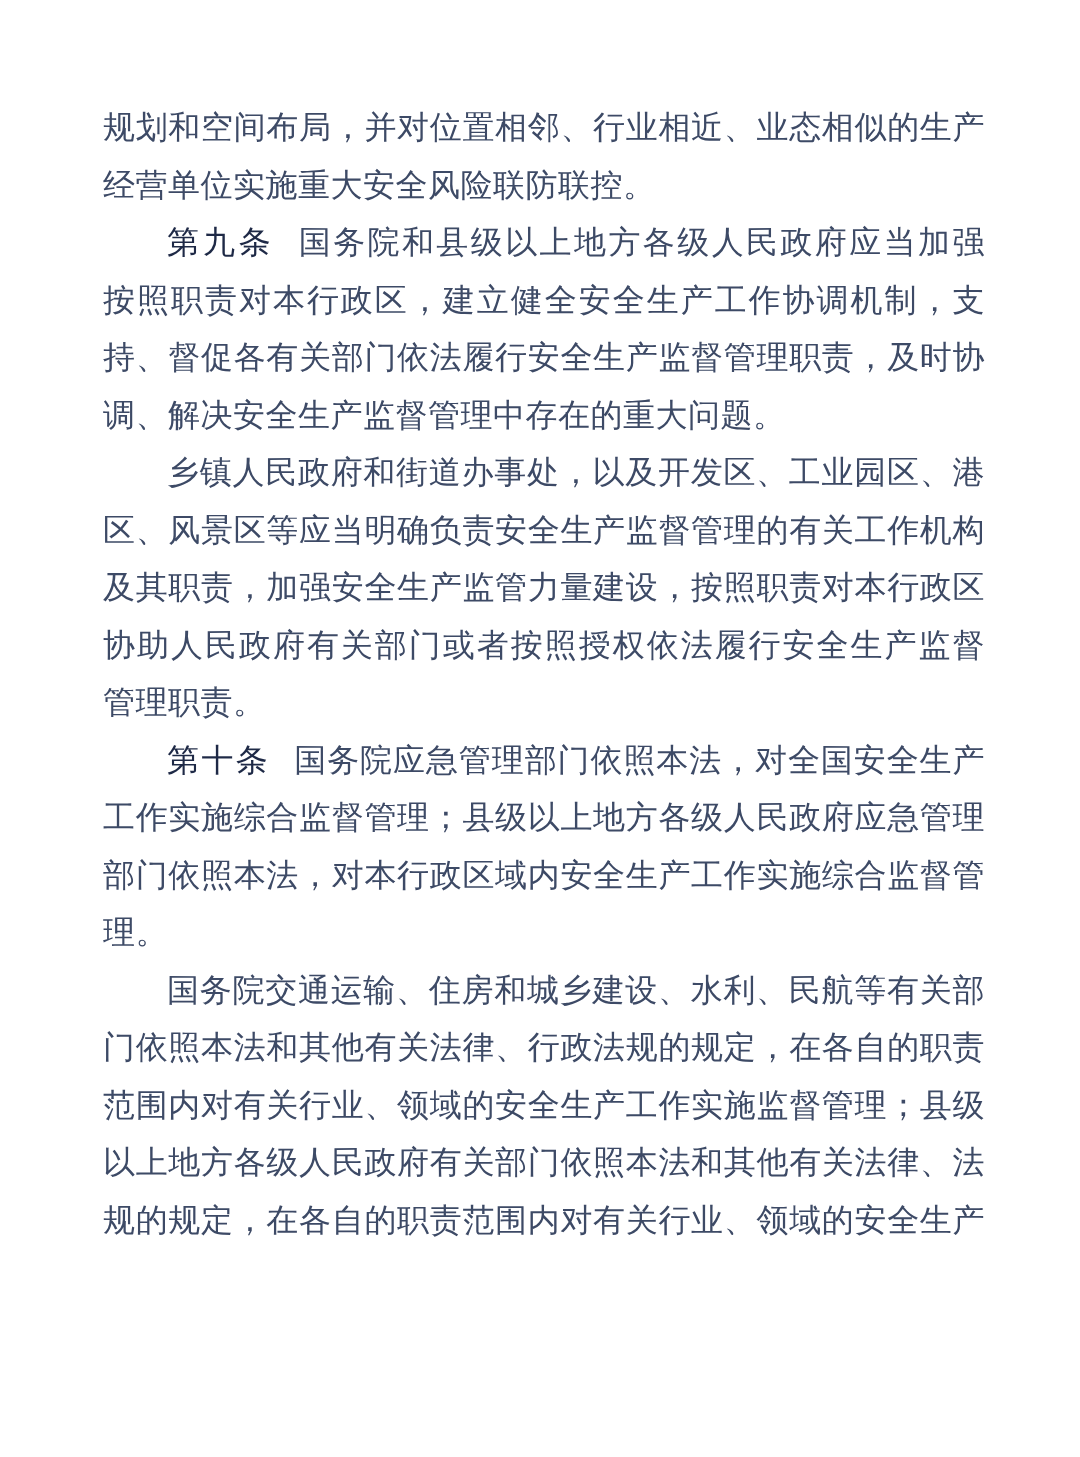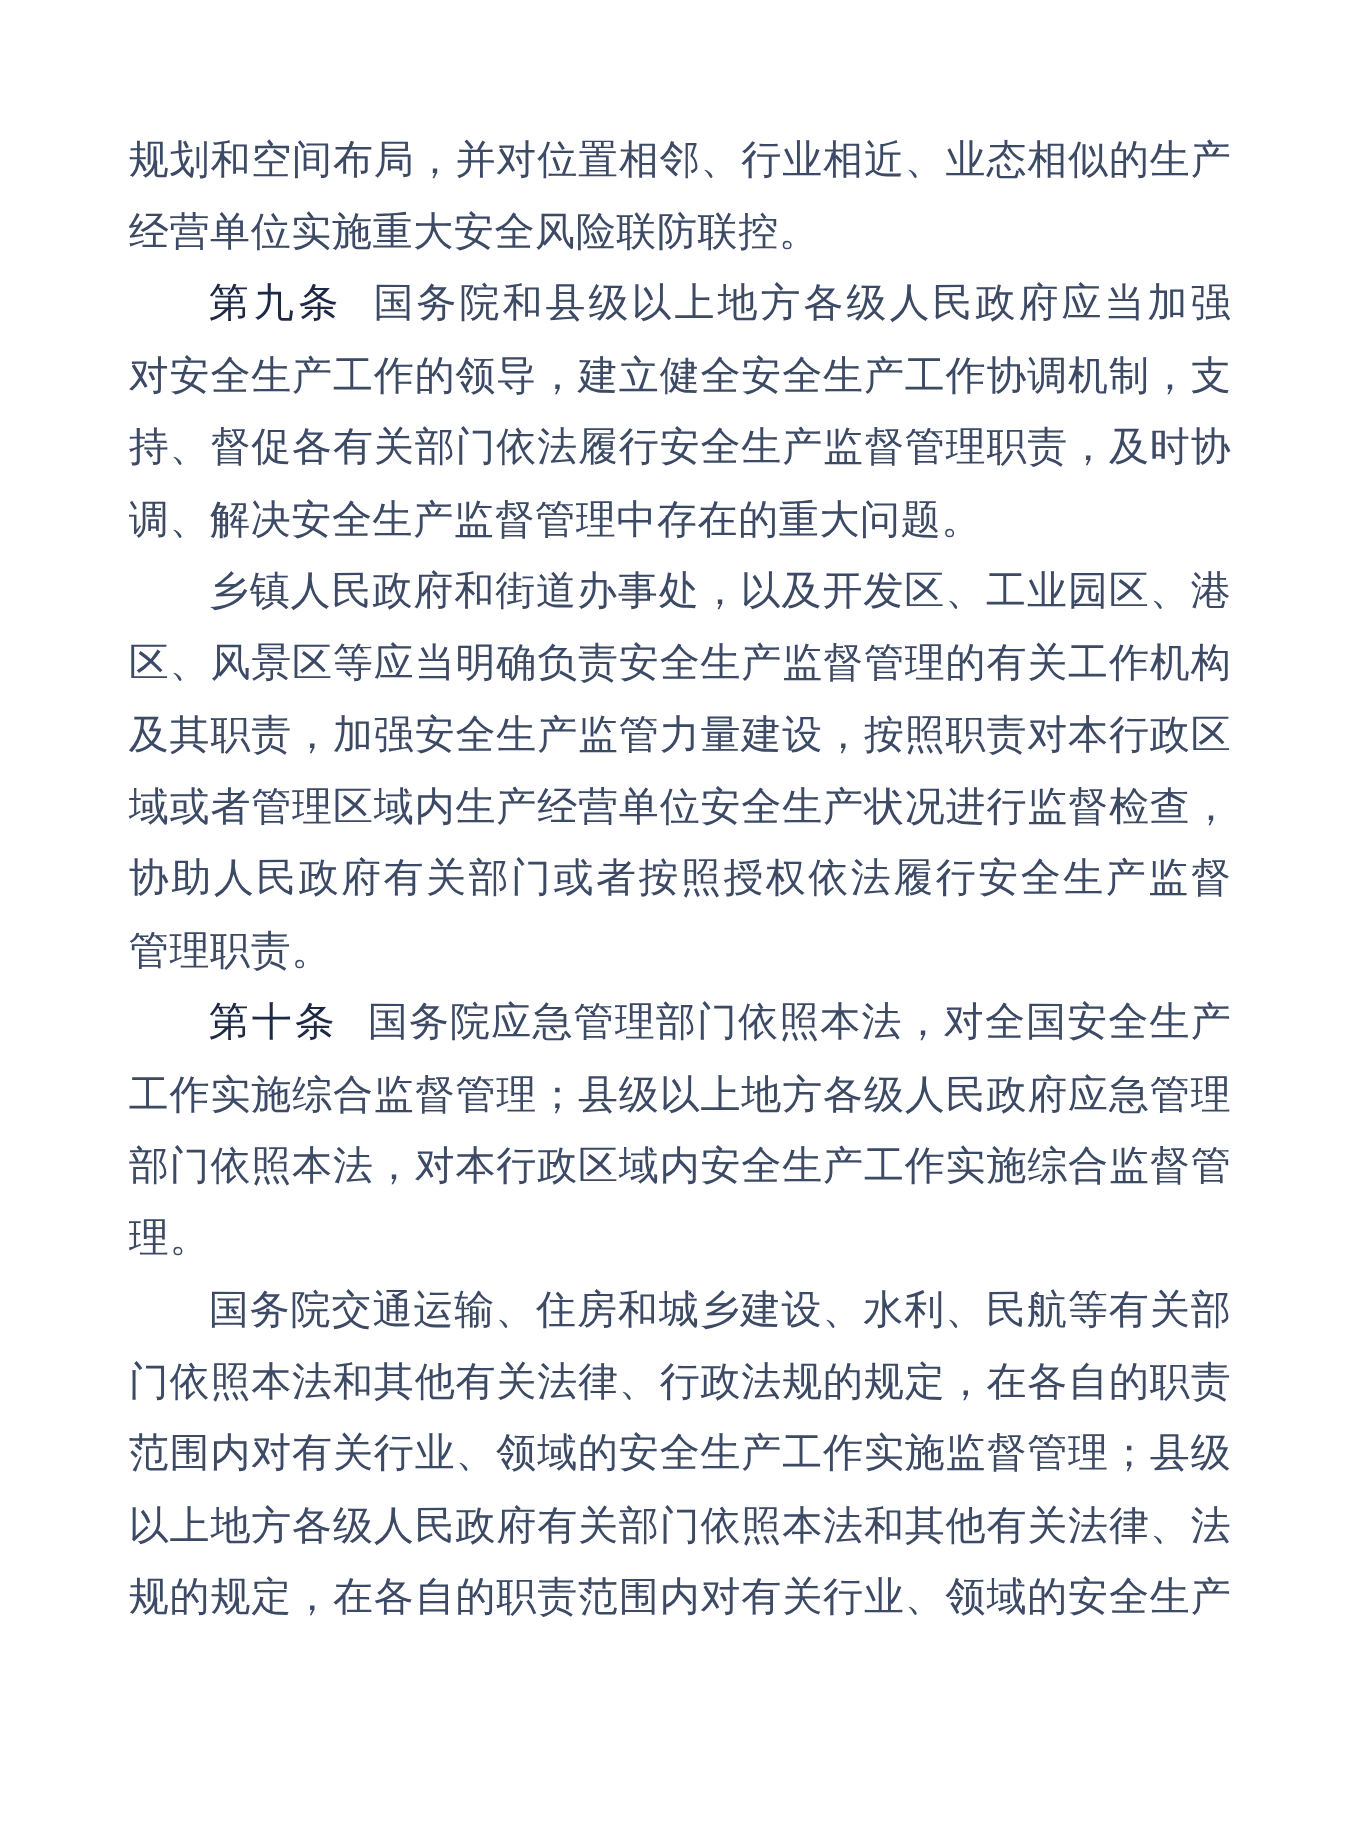--- a/index.html
+++ b/index.html
@@ -49,27 +49,26 @@
   }
 </style>
 </head>
 <body>
 
 <div class="page">
   <div class="doc-body">
       <div class="line"><span>规划和空间布局，并对位置相邻、行业相近、业态相似的生产</span></div>
       <div class="line para-end"><span>经营单位实施重大安全风险联防联控。</span></div>
       <div class="line indent"><b class="article">第九条</b><span>国务院和县级以上地方各级人民政府应当加强</span></div>
-      <div class="line"><span>对安全生产工作的领导，建立健全安全生产工作协调机制，支</span></div>
+      <div class="line"><span>按照职责对本行政区，建立健全安全生产工作协调机制，支</span></div>
       <div class="line"><span>持、督促各有关部门依法履行安全生产监督管理职责，及时协</span></div>
       <div class="line para-end"><span>调、解决安全生产监督管理中存在的重大问题。</span></div>
       <div class="line indent"><span>乡镇人民政府和街道办事处，以及开发区、工业园区、港</span></div>
       <div class="line"><span>区、风景区等应当明确负责安全生产监督管理的有关工作机构</span></div>
       <div class="line"><span>及其职责，加强安全生产监管力量建设，按照职责对本行政区</span></div>
-      <div class="line"><span>域或者管理区域内生产经营单位安全生产状况进行监督检查，</span></div>
       <div class="line"><span>协助人民政府有关部门或者按照授权依法履行安全生产监督</span></div>
       <div class="line para-end"><span>管理职责。</span></div>
       <div class="line indent"><b class="article">第十条</b><span>国务院应急管理部门依照本法，对全国安全生产</span></div>
       <div class="line"><span>工作实施综合监督管理；县级以上地方各级人民政府应急管理</span></div>
       <div class="line"><span>部门依照本法，对本行政区域内安全生产工作实施综合监督管</span></div>
       <div class="line para-end"><span>理。</span></div>
       <div class="line indent"><span>国务院交通运输、住房和城乡建设、水利、民航等有关部</span></div>
       <div class="line"><span>门依照本法和其他有关法律、行政法规的规定，在各自的职责</span></div>
       <div class="line"><span>范围内对有关行业、领域的安全生产工作实施监督管理；县级</span></div>
       <div class="line"><span>以上地方各级人民政府有关部门依照本法和其他有关法律、法</span></div>

